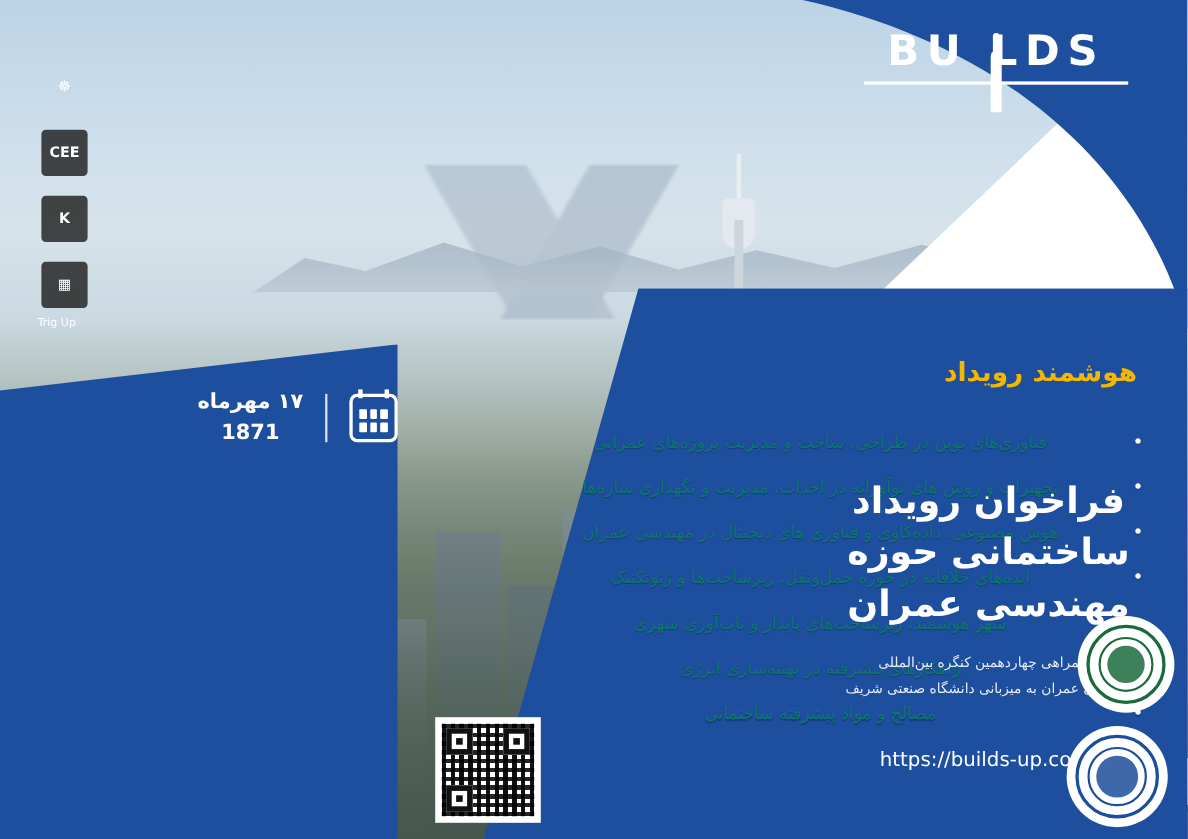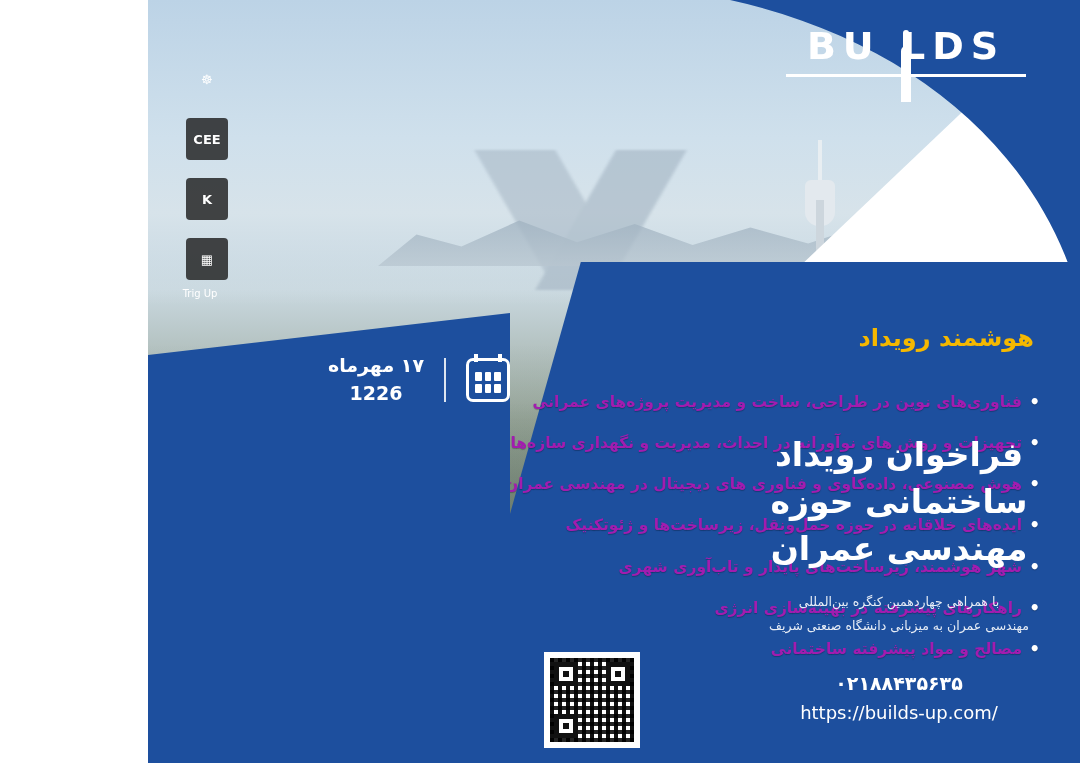--- a/index.html
+++ b/index.html
@@ -4,21 +4,21 @@
 <style>
   * { box-sizing: border-box; margin: 0; padding: 0; }
   html, body {
     width: 1080px; height: 763px;
     font-family: "DejaVu Sans", "Liberation Sans", sans-serif;
     background: #ffffff;
     overflow: hidden;
   }
   #poster {
     position: relative;
-    width: 932px; height: 763px;
+    width: 1080px; height: 763px;
     overflow: hidden;
     background: #ffffff;
   }
 
   
   .photo {
     position: absolute; inset: 0;
     background:
       
       linear-gradient(to bottom, #bcd3e6 0%, #cfe0ec 18%, #d7e3ea 28%, rgba(215,227,234,0) 40%),
@@ -97,23 +97,24 @@
   .axes-title {
     position: absolute; top: 62px; right: 46px;
     color: #f5b800; font-size: 24px; font-weight: bold; letter-spacing: 0;
     direction: rtl;
   }
   .axes-list {
     position: absolute; top: 130px; right: 40px; left: 30px;
     list-style: none; direction: rtl; text-align: right;
   }
   .axes-list li {
-    color: #a21caf; font-size: 15.5px; font-weight: bold;
+    color: #0f766e; font-size: 15.5px; font-weight: normal;
     margin-bottom: 21px; line-height: 1.3; position: relative; padding-right: 18px;
     text-shadow: 0 1px 1px rgba(0,0,0,.25);
+    text-align: center;
   }
   .axes-list li::before {
     content: "•"; position: absolute; right: 0; top: -1px; color: #ffffff; font-size: 17px;
   }
 
   
   .left-panel {
     position: absolute; left: 0; bottom: 0; width: 362px; height: 450px;
     background: #1d4f9e;
     clip-path: polygon(0 42px, 100% 0, 100% 100%, 0 100%);
@@ -298,33 +299,32 @@
           <span></span>
           <span></span>
           <span></span>
           <span></span>
           <span></span>
         </div>
     </div>
     <div class="date-sep"></div>
     <div class="date-text">
       <div>۱۷ مهرماه</div>
-      <div>1226</div>
+      <div>1871</div>
     </div>
   </div>
 
   <div class="main-title">فراخوان رویداد ساختمانی حوزه مهندسی عمران</div>
 
   <div class="subtitle">
     <div>با همراهی چهاردهمین کنگره بین‌المللی</div>
     <div>مهندسی عمران به میزبانی دانشگاه صنعتی شریف</div>
   </div>
 
   <div class="contact">
-    <div class="phone">۰۲۱۸۸۴۳۵۶۳۵</div>
     <div class="weburl">https://builds-up.com/</div>
   </div>
 
   <div class="qr">
     <div class="cells"></div>
     <div class="eye tl">
         <i></i>
       </div>
     <div class="eye tr">
         <i></i>

